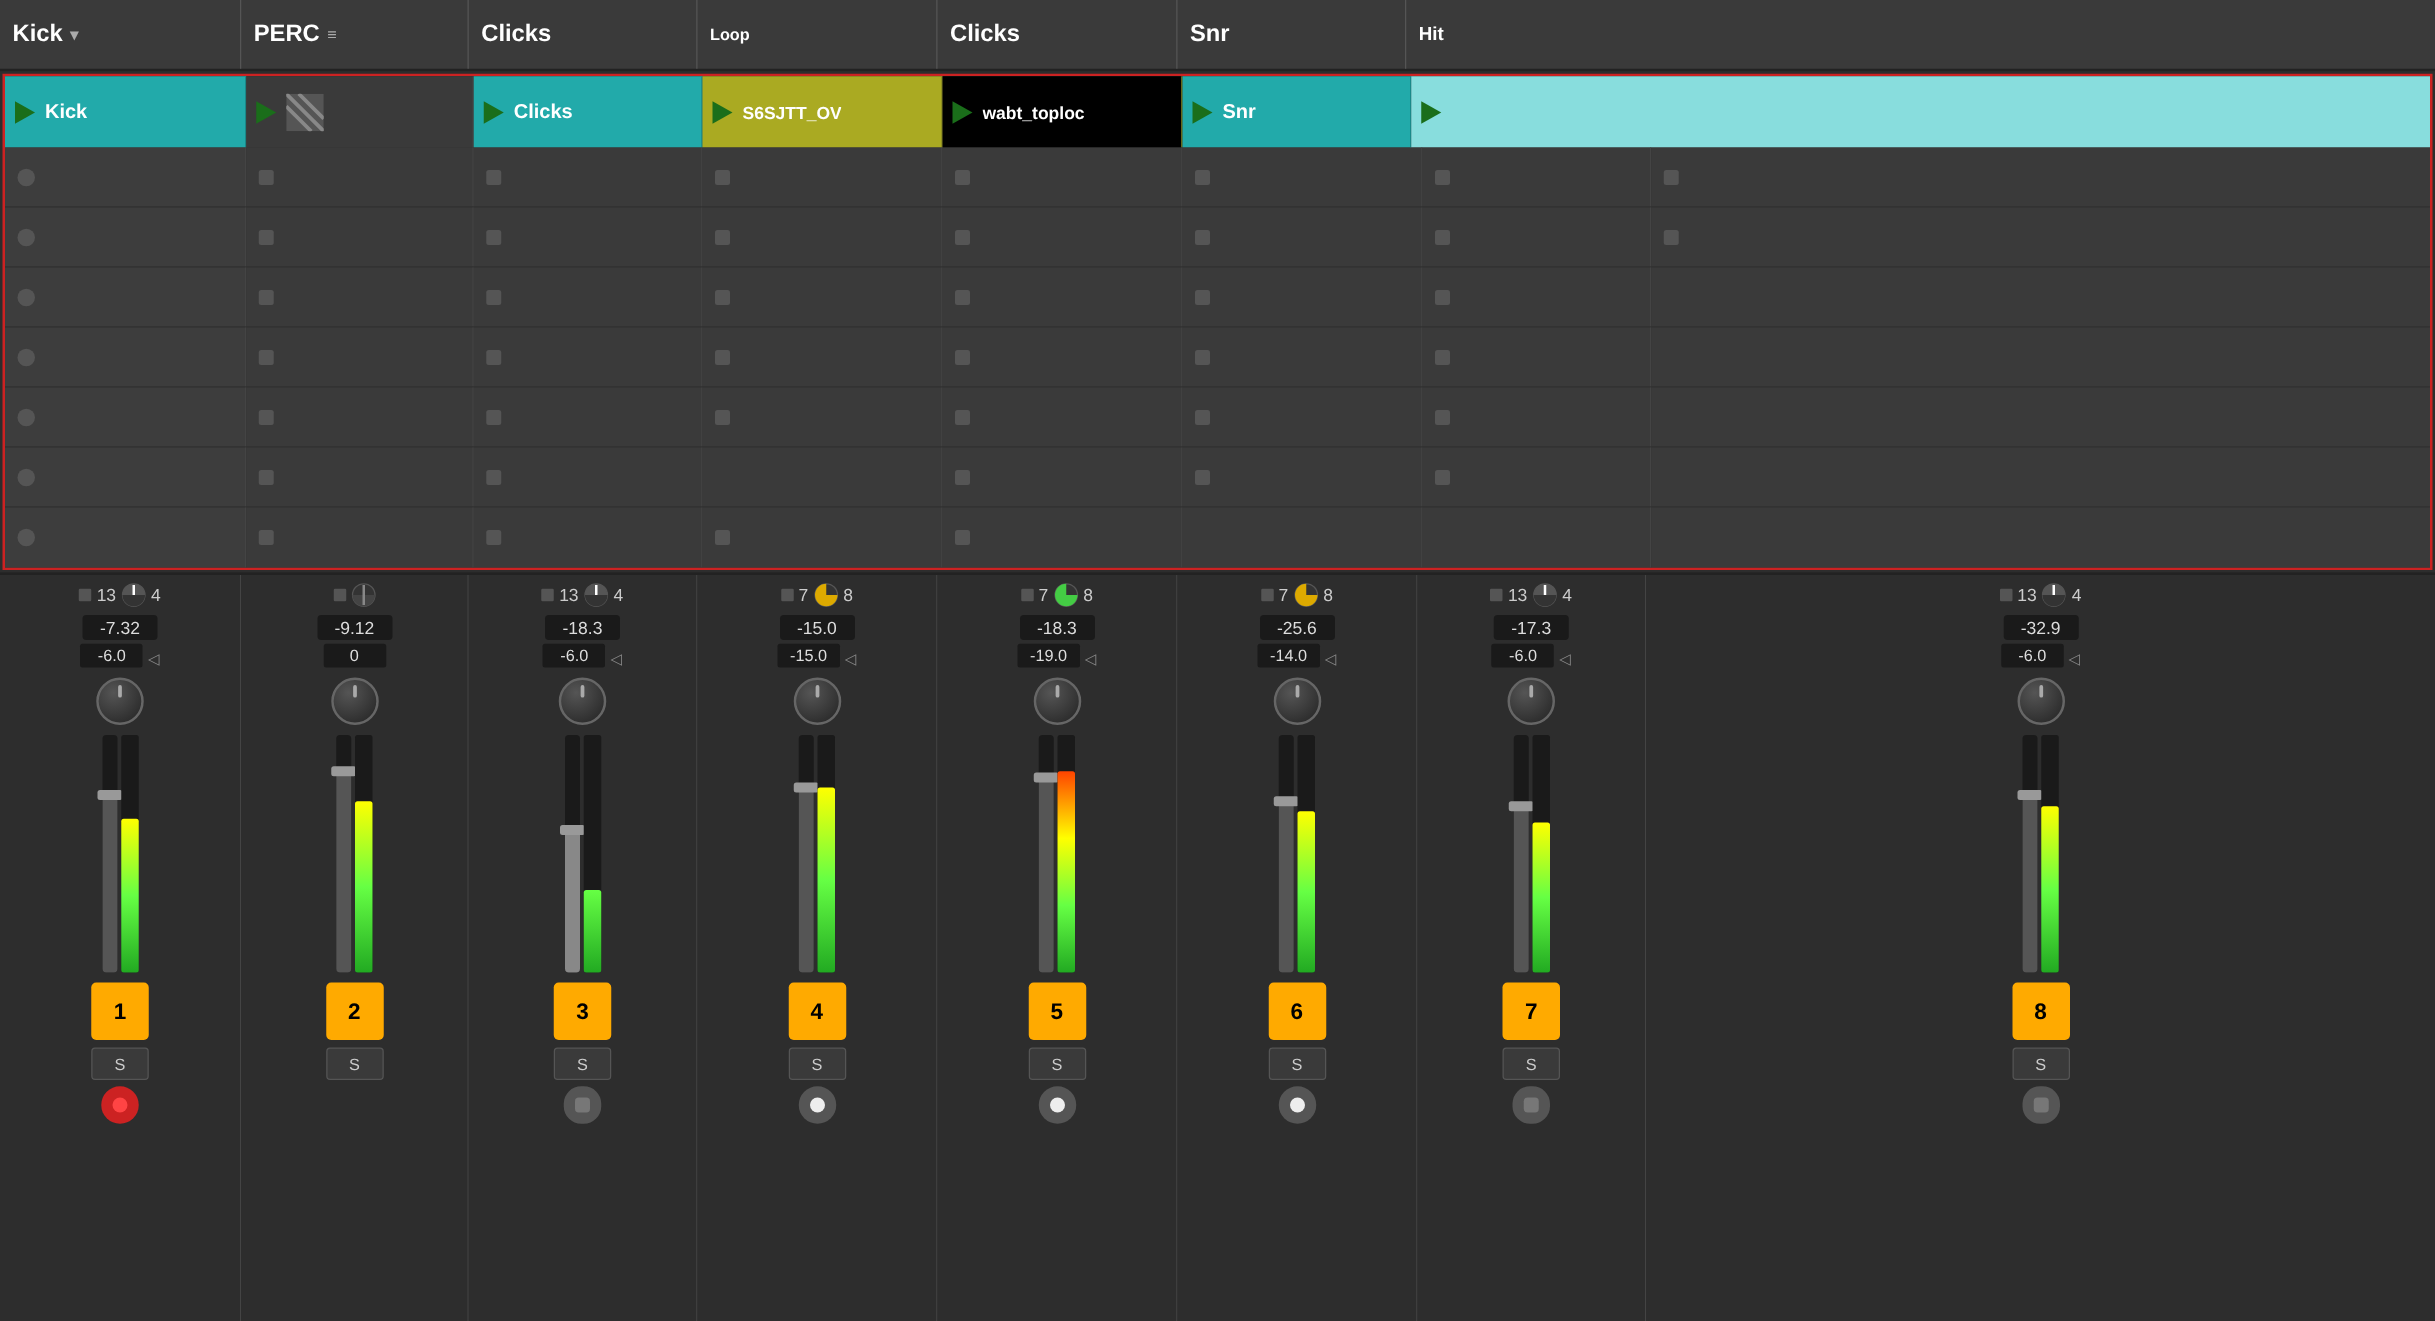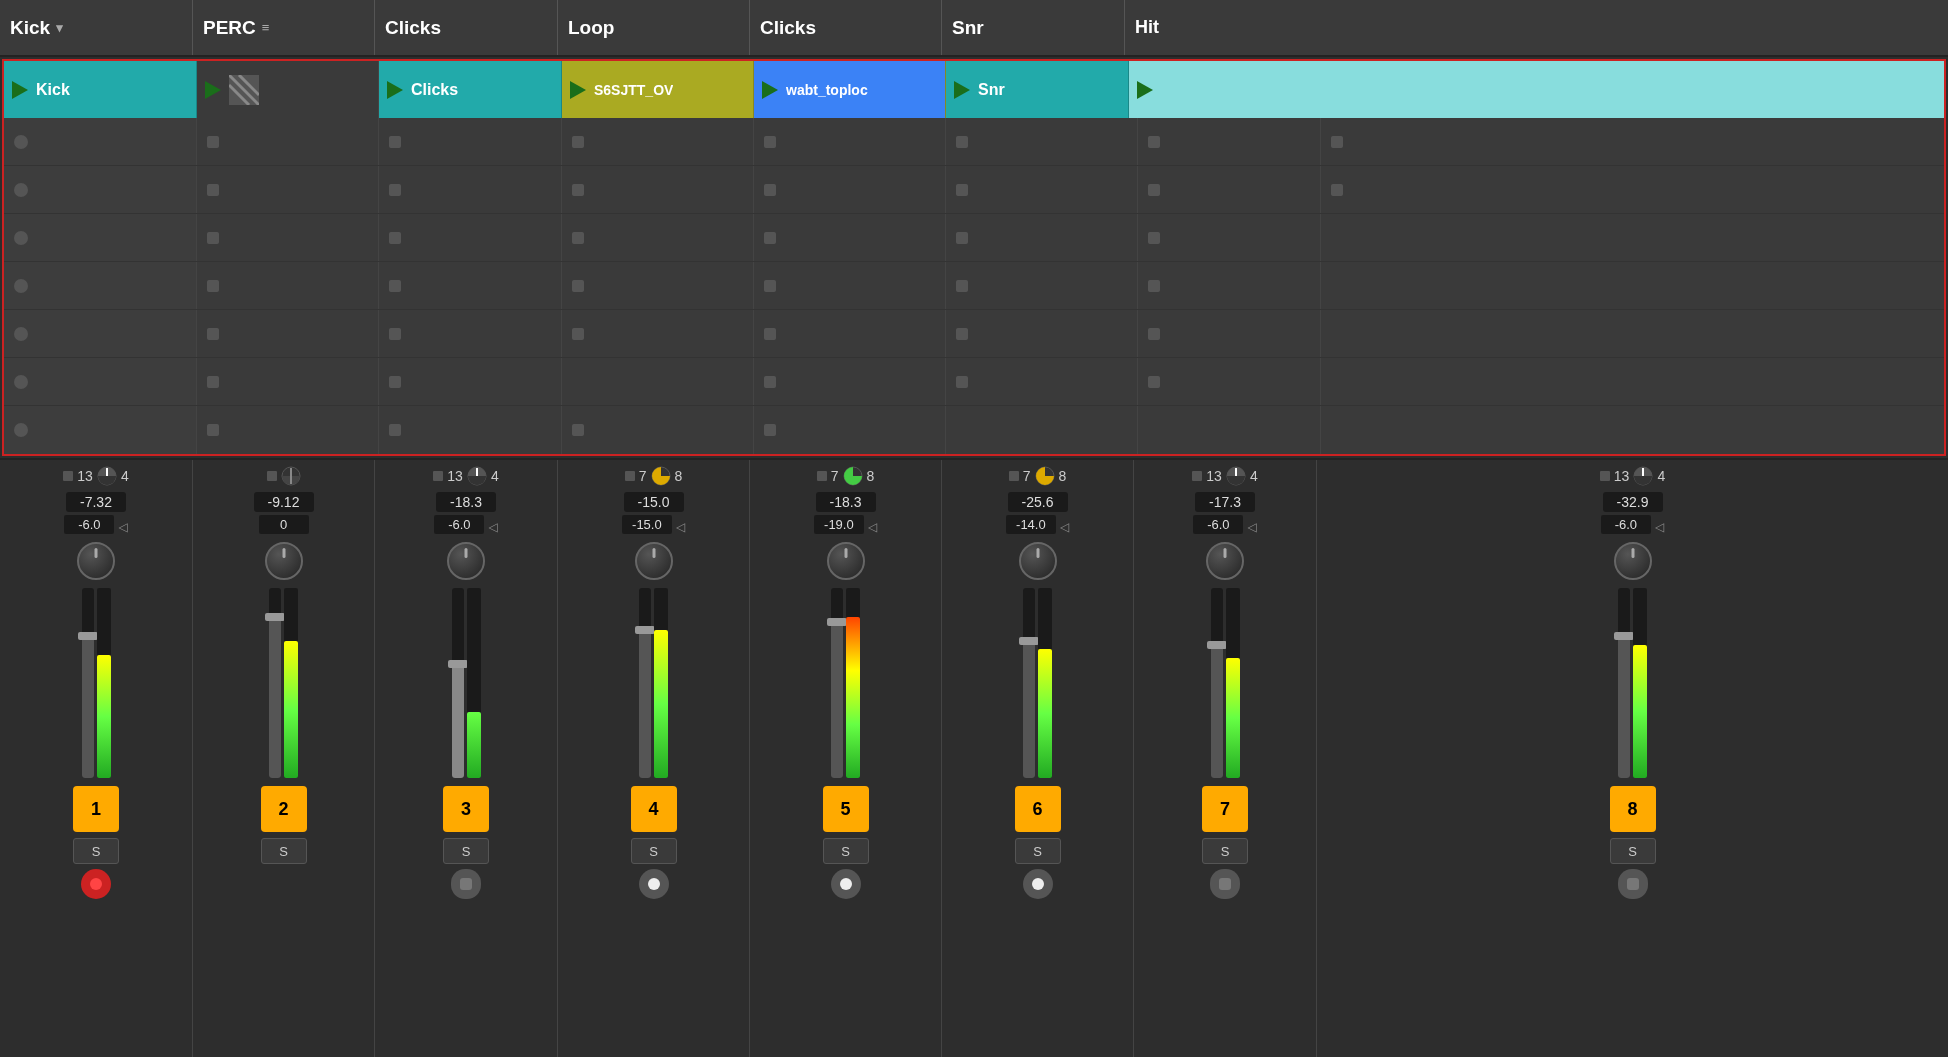--- a/index.html
+++ b/index.html
@@ -21,30 +21,30 @@
       <span>Kick</span>
       <span style="margin-left:6px; font-size:13px; color:#aaa;">▾</span>
     </div>
     <div style="width:182px; display:flex; align-items:center; padding:0 10px; border-right:1px solid #555; font-size:19px; font-weight:bold; color:#fff;">
       <span>PERC</span>
       <span style="margin-left:6px; font-size:13px; color:#aaa;">≡</span>
     </div>
     <div style="width:183px; display:flex; align-items:center; padding:0 10px; border-right:1px solid #555; font-size:19px; font-weight:bold; color:#fff;">
       <span>Clicks</span>
     </div>
-    <div style="width:192px; display:flex; align-items:center; padding:0 10px; border-right:1px solid #555; font-size:19px; font-weight:bold; color:#fff;">
+    <div style="width:192px; display:flex; align-items:center; padding:0 10px; border-right:1px solid #555; font-size:13px; font-weight:bold; color:#fff;">
       <span>Loop</span>
     </div>
     <div style="width:192px; display:flex; align-items:center; padding:0 10px; border-right:1px solid #555; font-size:19px; font-weight:bold; color:#fff;">
       <span>Clicks</span>
     </div>
     <div style="width:183px; display:flex; align-items:center; padding:0 10px; border-right:1px solid #555; font-size:19px; font-weight:bold; color:#fff;">
       <span>Snr</span>
     </div>
-    <div style="flex:1; display:flex; align-items:center; padding:0 10px; font-size:18px; font-weight:bold; color:#fff;">
+    <div style="flex:1; display:flex; align-items:center; padding:0 10px; font-size:15px; font-weight:bold; color:#fff;">
       <span>Hit</span>
     </div>
   </div>
 
   <div style="border:2px solid #cc2222; margin:2px; flex-shrink:0;">
 
     <div style="display:flex; height:57px; background:#333;">
 
       <div style="width:193px; background:#22aaaa; display:flex; align-items:center; padding:0 8px; border-right:1px solid #1a8888; overflow:hidden;">
         <span style="width:0; height:0; border-top:9px solid transparent; border-bottom:9px solid transparent; border-left:16px solid #1a6e1a; margin-right:8px; flex-shrink:0;"></span>
@@ -66,21 +66,21 @@
         <span style="width:0; height:0; border-top:9px solid transparent; border-bottom:9px solid transparent; border-left:16px solid #1a6e1a; margin-right:8px; flex-shrink:0;"></span>
         <span style="font-size:16px; font-weight:bold; color:#fff; white-space:nowrap;">Clicks</span>
       </div>
 
       <div style="width:192px; background:#aaaa22; display:flex; align-items:center; padding:0 8px; border-right:1px solid #888822; overflow:hidden;">
         <span style="width:0; height:0; border-top:9px solid transparent; border-bottom:9px solid transparent; border-left:16px solid #1a6e1a; margin-right:8px; flex-shrink:0;"></span>
         <span style="font-size:14px; font-weight:bold; color:#fff; white-space:nowrap; overflow:hidden;">S6SJTT_OV</span>
       </div>
 
 
-      <div style="width:192px; background:#3b82f6; display:flex; align-items:center; padding:0 8px; border-right:1px solid #888822; overflow:hidden;">
+      <div style="width:192px; background:#000000; display:flex; align-items:center; padding:0 8px; border-right:1px solid #888822; overflow:hidden;">
         <span style="width:0; height:0; border-top:9px solid transparent; border-bottom:9px solid transparent; border-left:16px solid #1a6e1a; margin-right:8px; flex-shrink:0;"></span>
         <span style="font-size:14px; font-weight:bold; color:#fff; white-space:nowrap; overflow:hidden;">wabt_toploc</span>
       </div>
 
       <div style="width:183px; background:#22aaaa; display:flex; align-items:center; padding:0 8px; border-right:1px solid #1a8888; overflow:hidden;">
         <span style="width:0; height:0; border-top:9px solid transparent; border-bottom:9px solid transparent; border-left:16px solid #1a6e1a; margin-right:8px; flex-shrink:0;"></span>
         <span style="font-size:16px; font-weight:bold; color:#fff; white-space:nowrap;">Snr</span>
       </div>
 
       <div style="flex:1; background:#88dddd; display:flex; align-items:center; padding:0 8px; overflow:hidden;">

